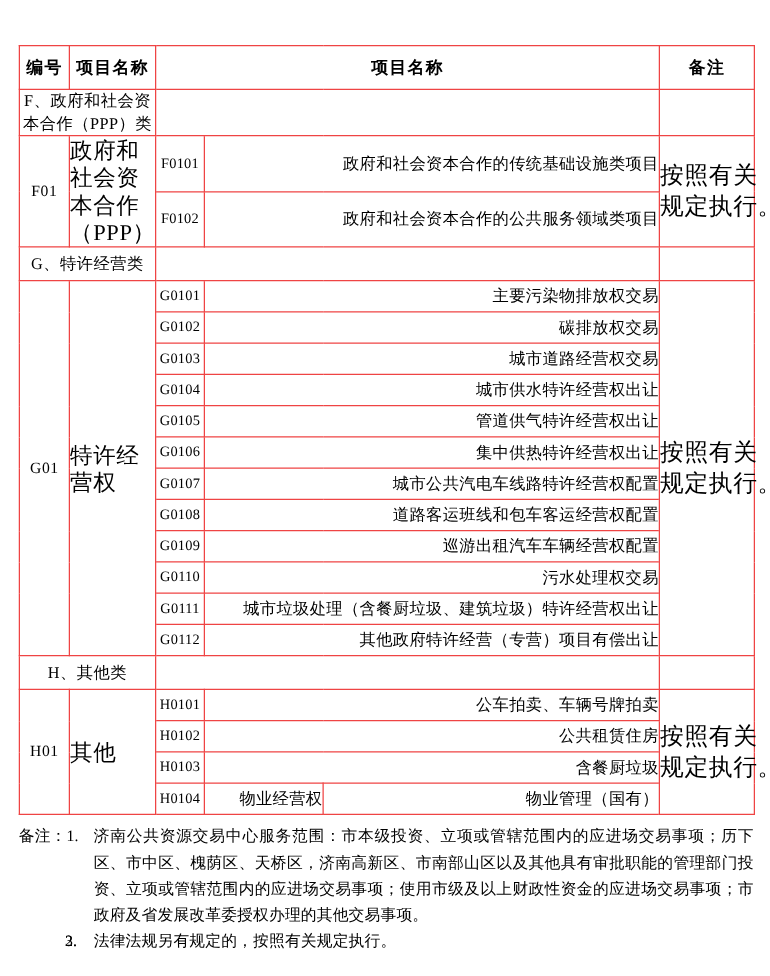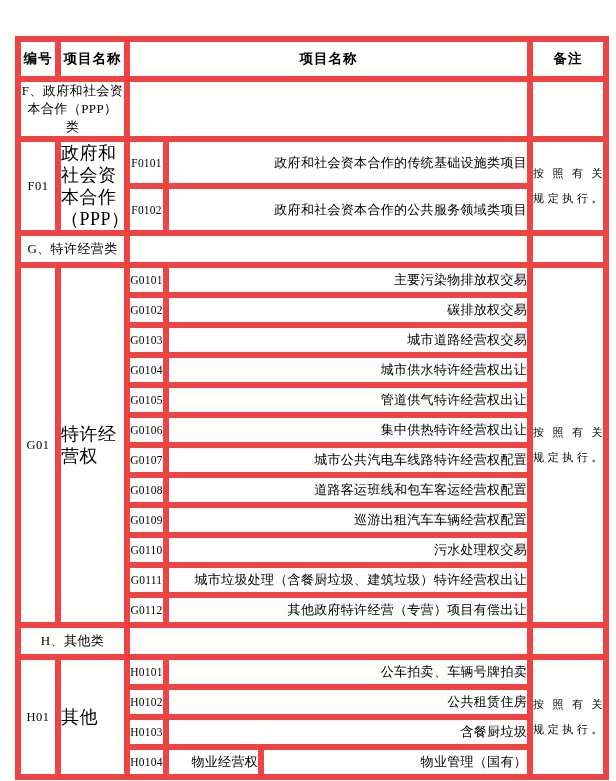--- a/index.html
+++ b/index.html
@@ -21,21 +21,21 @@
     box-sizing: border-box;
     padding: 36px 13px 0 15px;
   }
 
   table.catalog {
     border-collapse: collapse;
     width: 588px;
     table-layout: fixed;
   }
   table.catalog td, table.catalog th {
-    border: 6px solid #ef4444;
+    border: 1px solid #ef4444;
     padding: 0;
     font-weight: normal;
     vertical-align: middle;
   }
 
   
   col.c-code      { width: 40px; }
   col.c-category  { width: 69px; }
   col.c-subcode   { width: 39px; }
   col.c-name-a    { width: 95px; }
@@ -89,21 +89,21 @@
     height: 24px;
     letter-spacing: 0.3px;
     white-space: nowrap;
   }
   tr.tall td.subcode,
   tr.tall td.itemname { height: 33px; }
 
   
   td.remark {
     text-align: center;
-    font-size: 11px;
+    font-size: 19px;
     line-height: 25px;
     letter-spacing: 0.5px;
     padding: 0 5px;
   }
   td.remark .rline {
     display: block;
     text-align: justify;
     text-align-last: justify;
     white-space: nowrap;
   }
@@ -262,20 +262,24 @@
         </tr>
         <tr class="item-row">
           <td class="subcode">H0104</td>
           <td class="itemname">物业经营权</td>
           <td class="itemname">物业管理（国有）</td>
         </tr>
       </tbody>
   </table>
 
   <div class="notes">
+    <div class="note note-1">
+      <span class="lbl-prefix">备注：1.</span>
+      <span class="body">济南公共资源交易中心服务范围：市本级投资、立项或管辖范围内的应进场交易事项；历下区、市中区、槐荫区、天桥区，济南高新区、市南部山区以及其他具有审批职能的管理部门投资、立项或管辖范围内的应进场交易事项；使用市级及以上财政性资金的应进场交易事项；市政府及省发展改革委授权办理的其他交易事项。</span>
+    </div>
     <div class="note note-2">
       <span class="lbl-num">2.</span>
     </div>
     <div class="note note-3">
       <span class="lbl-num">3.</span>
       <span class="body">法律法规另有规定的，按照有关规定执行。</span>
     </div>
   </div>
 
 </div>

